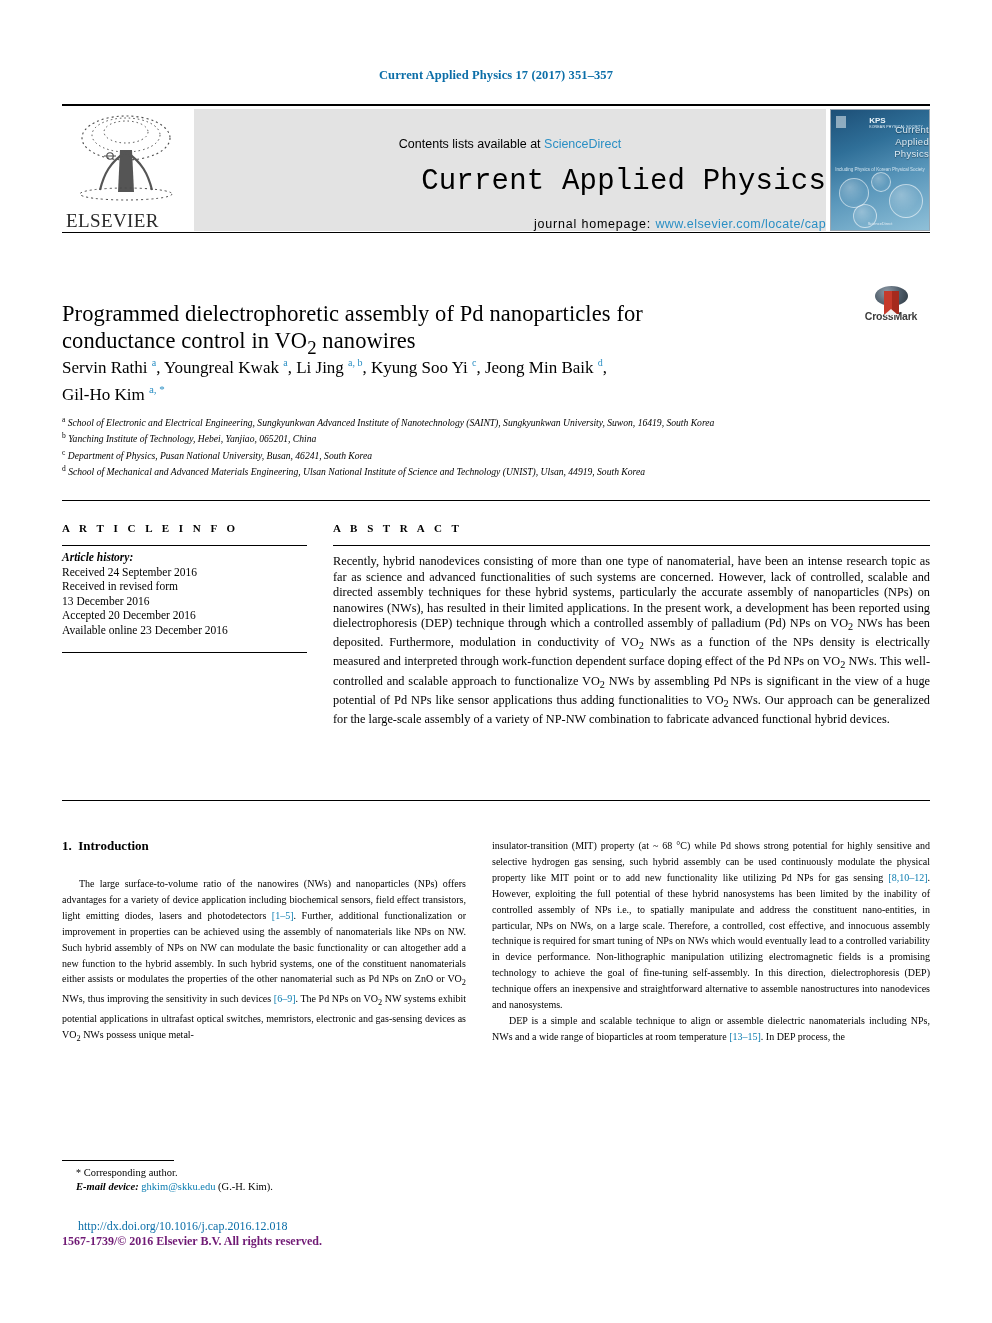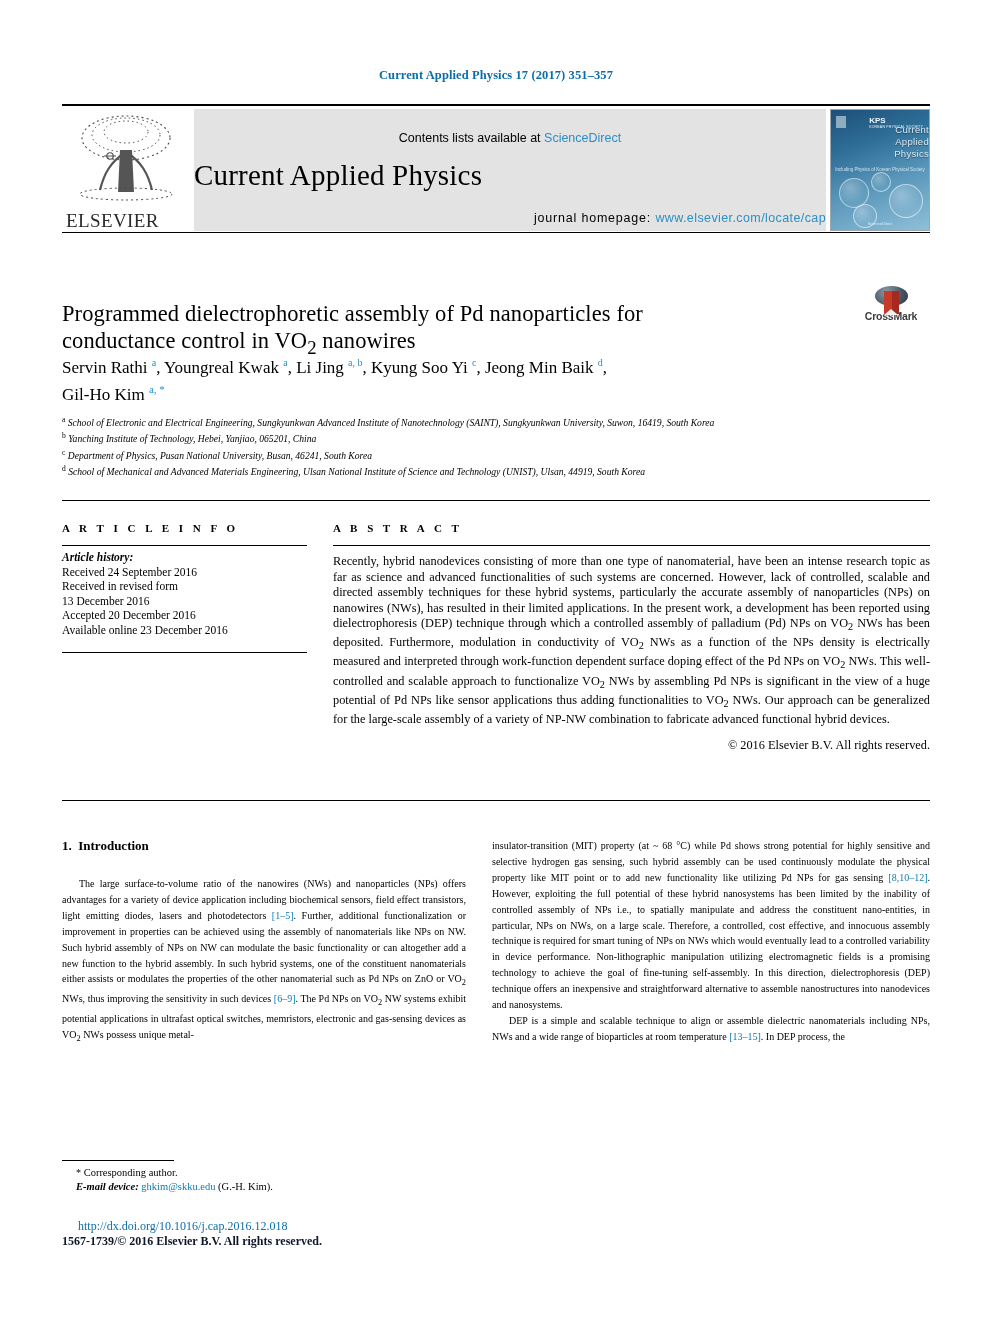--- a/index.html
+++ b/index.html
@@ -39,27 +39,27 @@
     font-size:19px; letter-spacing:.4px; color:#2b2b2b;
     font-weight:normal;
   }
   .tree { position:absolute; top:3px; left:8px; }
 
   .banner {
     flex:1 1 auto; background:#e3e3e3; margin-left:4px; margin-right:4px;
     position:relative; height:122px;
   }
   .contents-line {
-    text-align:center; font-size:12.5px; padding-top:22px;
+    text-align:center; font-size:12.5px; padding-top:28px;
     font-family:"Liberation Sans", sans-serif;
   }
   .sd-link { color:#2b8fc4; }
   .journal-name {
-    text-align:left;
-    font-family:Liberation Serif, serif;
+    text-align:right;
+    font-family:Liberation Mono, monospace;
     font-size:29px; margin-top:14px; letter-spacing:.2px;
   }
   .homepage-line {
     text-align:right; font-size:12.5px; margin-top:19px;
     font-family:"Liberation Sans", sans-serif; letter-spacing:.8px;
   }
   .homepage-url { color:#2b8fc4; letter-spacing:.4px; }
 
   .cover-thumb {
     flex:0 0 100px; width:100px; height:122px;
@@ -183,21 +183,21 @@
   .mail { color:#0b7cb0; }
 
   .doi {
     position:absolute; left:62px; top:1219px; width:500px;
     font-size:12px; line-height:15px; color:#0b6ea8;
     font-family:"Liberation Serif", serif;
     padding-left:16px;
   }
   .issn {
     position:absolute; left:62px; top:1234px; width:500px;
-    font-size:12px; line-height:15px; color:#0f172a;
+    font-size:12px; line-height:15px; color:#701a75;
     font-family:"Liberation Serif", serif; font-weight:bold;
   }
 </style>
 </head>
 <body>
 
 <div class="page">
 
   <div class="running-head">Current Applied Physics 17 (2017) 351–357</div>
 
@@ -291,21 +291,20 @@
       <div>Accepted 20 December 2016</div>
       <div>Available online 23 December 2016</div>
     </div>
     <div class="kw-rule"></div>
   </div>
 
   <div class="colB">
     <div class="sec-head">A B S T R A C T</div>
     <div class="hr-thin"></div>
     <div class="abstract"><span>Recently, hybrid nanodevices consisting of more than one type of nanomaterial, have been an intense research topic as far as science and advanced functionalities of such systems are concerned. However, lack of controlled, scalable and directed assembly techniques for these hybrid systems, particularly the accurate assembly of nanoparticles (NPs) on nanowires (NWs), has resulted in their limited applications. In the present work, a development has been reported using dielectrophoresis (DEP) technique through which a controlled assembly of palladium (Pd) NPs on VO</span><sub>2</sub><span> NWs has been deposited. Furthermore, modulation in conductivity of VO</span><sub>2</sub><span> NWs as a function of the NPs density is electrically measured and interpreted through work-function dependent surface doping effect of the Pd NPs on VO</span><sub>2</sub><span> NWs. This well-controlled and scalable approach to functionalize VO</span><sub>2</sub><span> NWs by assembling Pd NPs is significant in the view of a huge potential of Pd NPs like sensor applications thus adding functionalities to VO</span><sub>2</sub><span> NWs. Our approach can be generalized for the large-scale assembly of a variety of NP-NW combination to fabricate advanced functional hybrid devices.</span></div>
-    <div class="copyright">© 2016 Elsevier B.V. All rights reserved.</div>
   </div>
 
   <div class="body-rule"></div>
 
   <div class="bodycol-l">
     <div class="h2">
       <span>1.</span>&nbsp;&nbsp;<span>Introduction</span>
     </div>
     <div class="para first"><span>The large surface-to-volume ratio of the nanowires (NWs) and nanoparticles (NPs) offers advantages for a variety of device application including biochemical sensors, field effect transistors, light emitting diodes, lasers and photodetectors </span><span class="ref">[1–5]</span><span>. Further, additional functionalization or improvement in properties can be achieved using the assembly of nanomaterials like NPs on NW. Such hybrid assembly of NPs on NW can modulate the basic functionality or can altogether add a new function to the hybrid assembly. In such hybrid systems, one of the constituent nanomaterials either assists or modulates the properties of the other nanomaterial such as Pd NPs on ZnO or VO</span><sub>2</sub><span> NWs, thus improving the sensitivity in such devices </span><span class="ref">[6–9]</span><span>. The Pd NPs on VO</span><sub>2</sub><span> NW systems exhibit potential applications in ultrafast optical switches, memristors, electronic and gas-sensing devices as VO</span><sub>2</sub><span> NWs possess unique metal-</span></div>
   </div>

